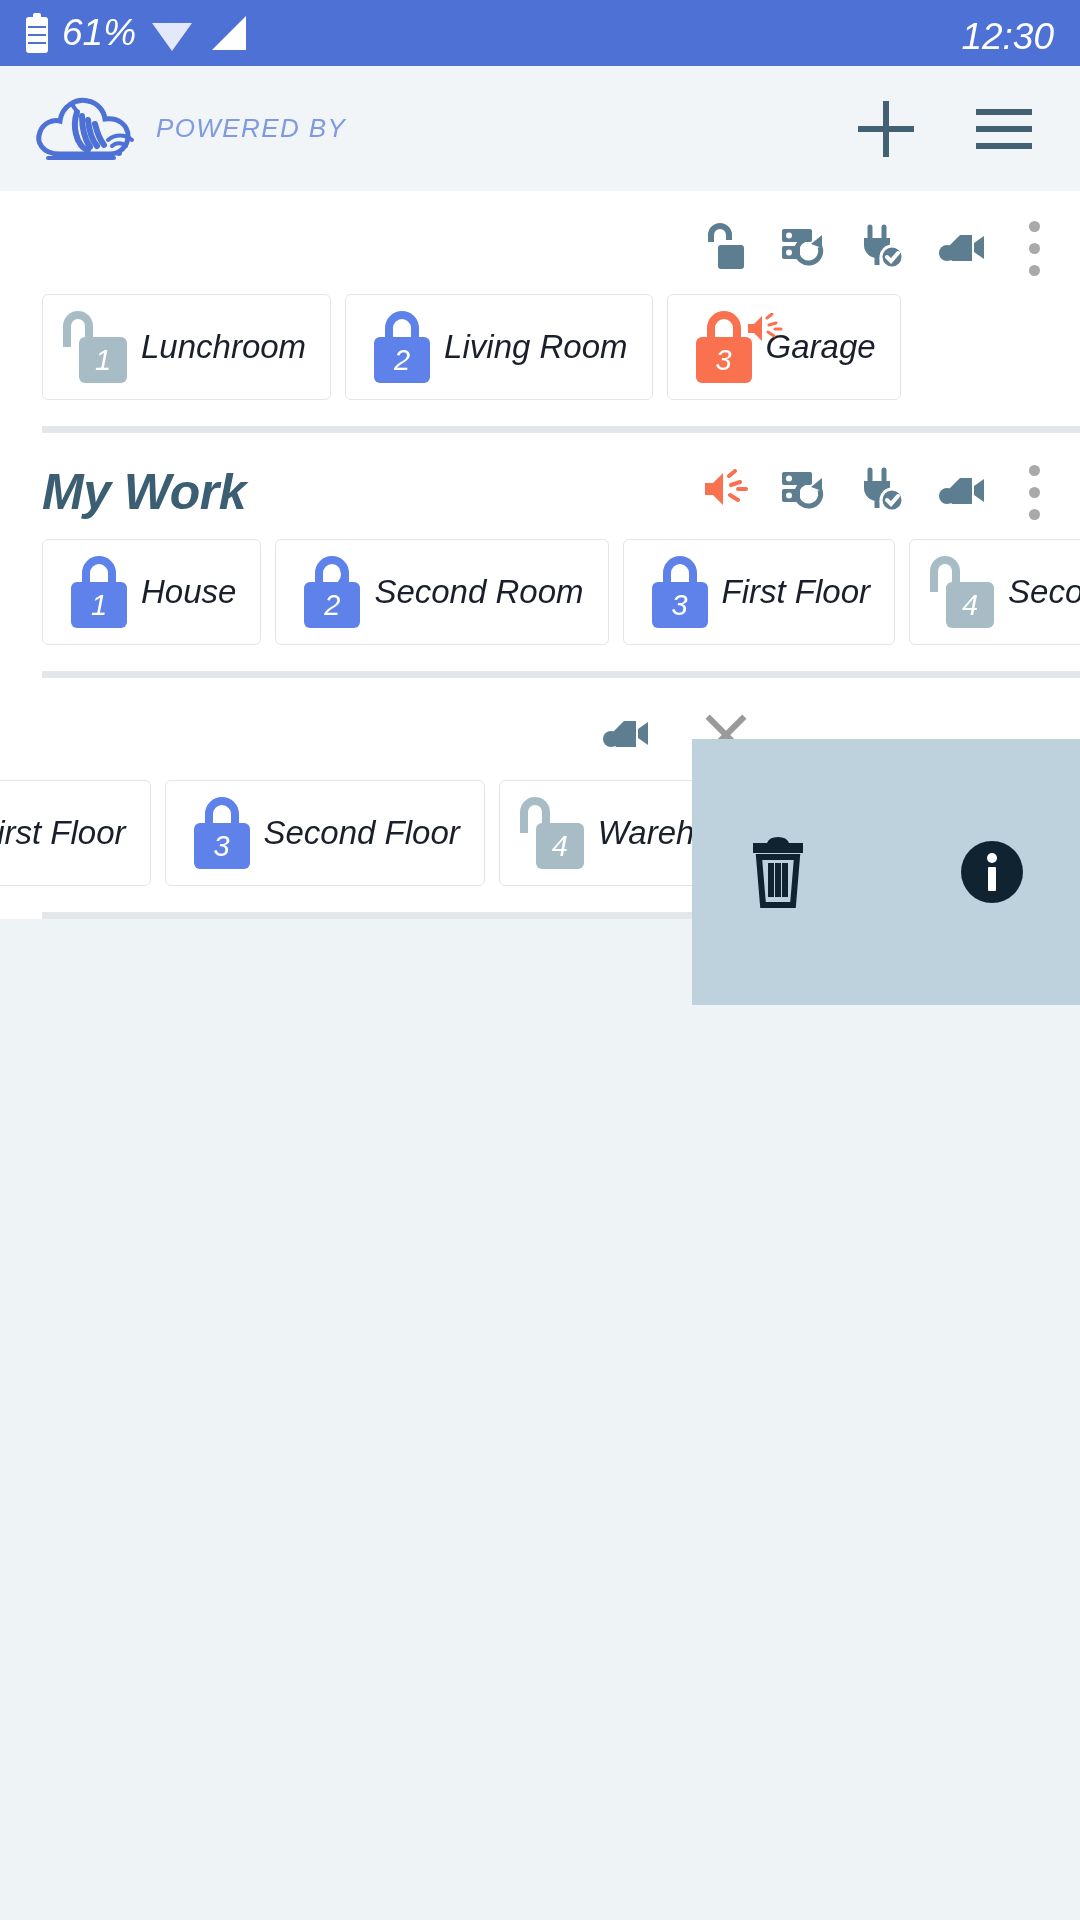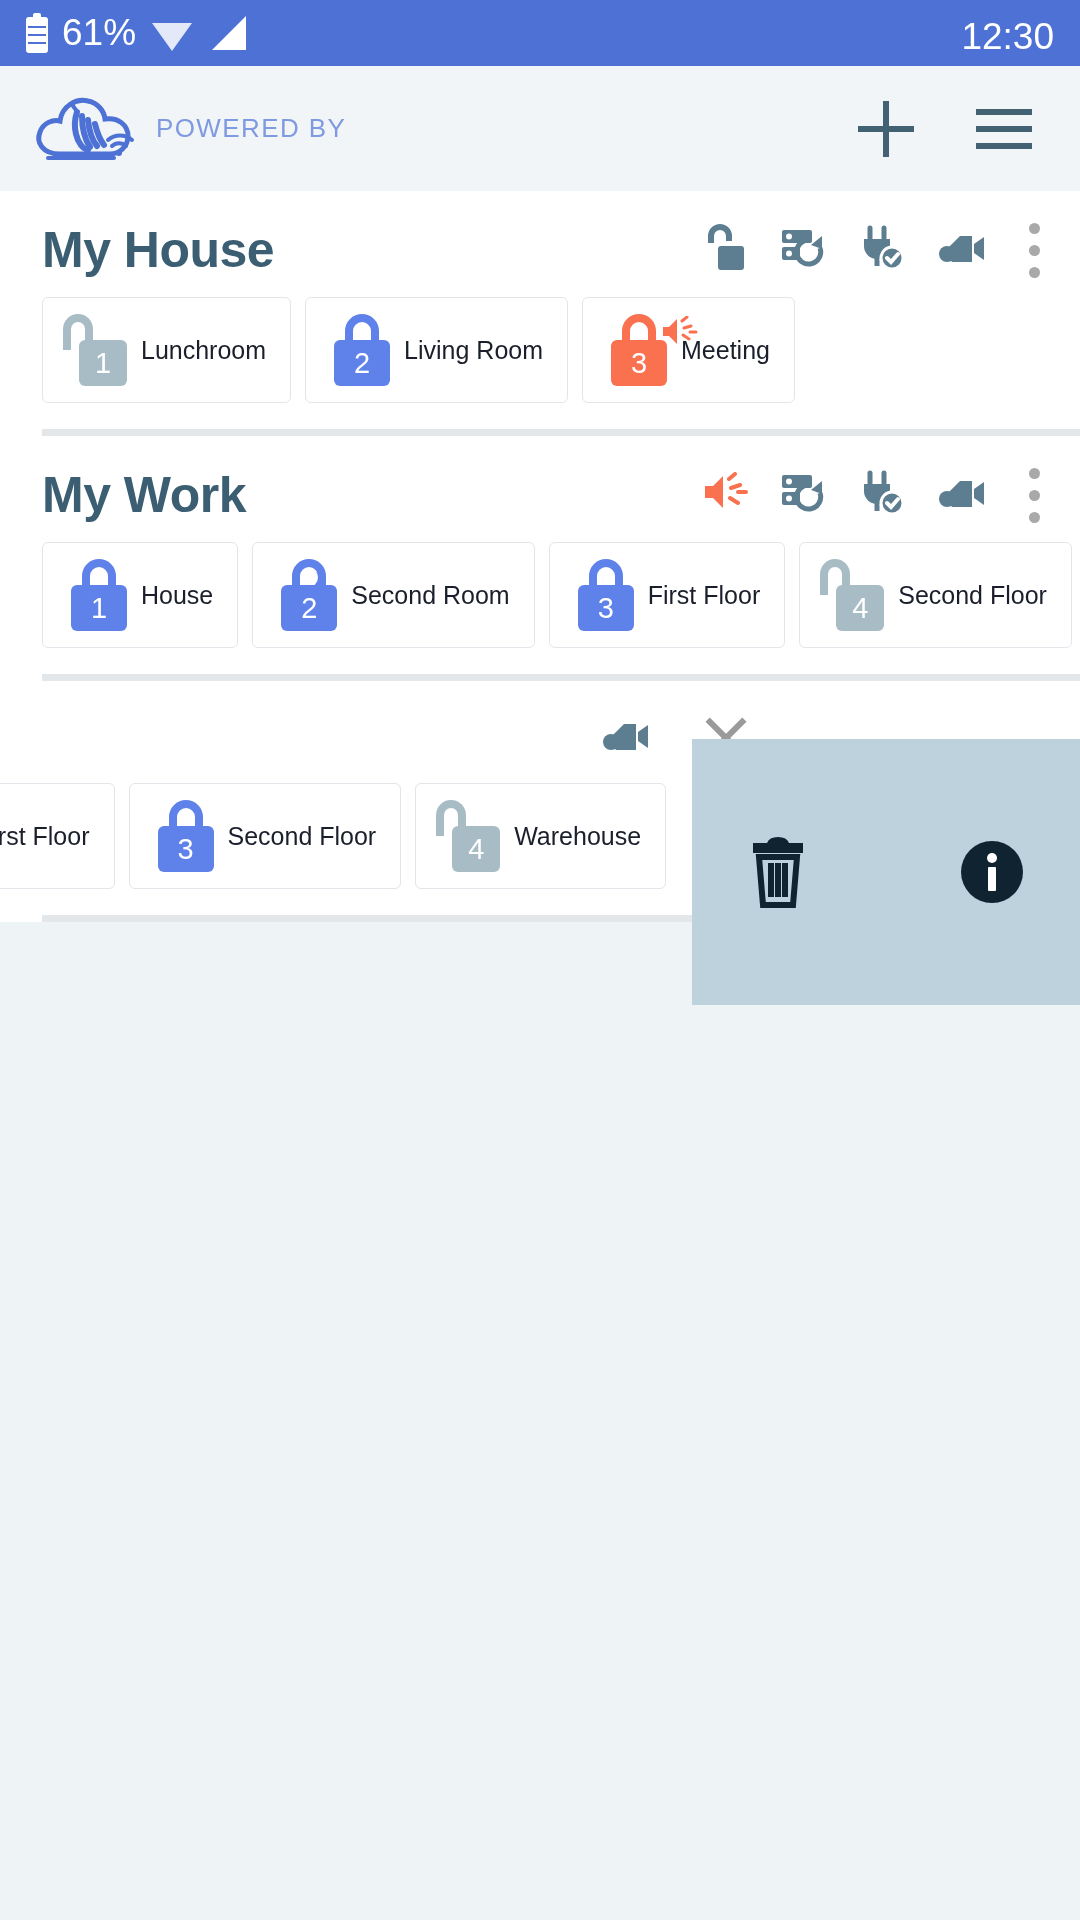--- a/index.html
+++ b/index.html
@@ -2,21 +2,21 @@
 <html><head>
 <meta charset="utf-8">
 <style>
   * { box-sizing: border-box; margin: 0; padding: 0; }
   html, body {
     width: 1080px; height: 1920px;
     background: #eef3f6;
     font-family: "Liberation Sans", sans-serif;
     overflow: hidden;
   }
-  .screen { position: relative; width: 1080px; height: 1800px; background: #7f1d1d; }
+  .screen { position: relative; width: 1080px; height: 1800px; background: #7f1d1d; font-style: italic; }
 
   
   .statusbar {
     height: 66px; background: #4d71d4; color: #ffffff;
     display: flex; align-items: center; padding: 0 26px;
   }
   .sb-left { display: flex; align-items: center; gap: 14px; }
   .sb-batt { width: 22px; height: 40px; position: relative; }
   .sb-batt .body {
     position: absolute; left: 0; top: 4px; width: 22px; height: 36px;
@@ -71,21 +71,21 @@
   .sec-kebab { width: 52px; margin-left: 22px; margin-right: 20px;
      display: flex; flex-direction: column; align-items: center; gap: 11px; cursor: pointer; }
   .sec-kebab b { display:block; width: 11px; height: 11px; border-radius: 50%; background: #a9a9a9; }
 
   .chiprow { display: flex; gap: 14px; padding: 4px 0 26px 42px; overflow: hidden; }
   .chip {
     border: 1px solid #e2e6ea; border-radius: 6px; background: #fff;
     height: 106px; display: flex; align-items: center; gap: 14px;
     padding: 0 24px 0 18px; flex: 0 0 auto; cursor: pointer;
   }
-  .chip .lbl { font-size: 25px; color: #1a1f2b; line-height: 1.12; }
+  .chip .lbl { font-size: 33px; color: #1a1f2b; line-height: 1.12; }
   .lockwrap { position: relative; width: 66px; height: 72px; flex: 0 0 auto; }
 
   .divider { height: 7px; background: #e4e7e9; margin-left: 42px; }
 
   
   .lock { position: absolute; left: 0; top: 0; width: 66px; height: 72px; }
   .lock .body {
     position: absolute; left: 10px; bottom: 0; width: 56px; height: 46px; border-radius: 6px;
     display: flex; align-items: center; justify-content: center;
     color: #ffffff; font-size: 29px;
@@ -185,21 +185,20 @@
           <i></i>
           <i></i>
         </span>
     </div>
   </div>
 
   <div class="content">
 
     <div class="section">
       <div class="sec-head">
-        <div class="sec-title">My House</div>
         <div class="sec-icons">
           <span>
             <svg width="44" height="48" viewBox="0 0 44 48">
               <path d="M7 19 L7 12 a9 9 0 0 1 18 0 L25 17" fill="none" stroke="#5d7d90" stroke-width="6"></path>
               <rect x="14" y="22" width="26" height="24" rx="3" fill="#5d7d90"></rect>
             </svg>
           </span>
           <span>
             <svg width="48" height="48" viewBox="0 0 48 48">
               <rect x="2" y="6" width="30" height="13" rx="2" fill="#5d7d90"></rect>
@@ -258,21 +257,21 @@
                 <span class="shackle"></span>
               <span class="body">3</span>
               </span>
             <span class="alarmbadge">
               <svg width="40" height="34" viewBox="0 0 40 34">
                 <path d="M4 11 L10 11 L18 3 L18 28 L10 20 L4 20 Z" fill="#f9714e"></path>
                 <path d="M23 5 L28 1 M25 12 L32 10 M24 19 L30 23 M31 16 L37 16" stroke="#f9714e" stroke-width="3" stroke-linecap="round"></path>
               </svg>
             </span>
           </span>
-          <span class="lbl">Meeting</span>
+          <span class="lbl">Garage</span>
         </div>
       </div>
       <div class="divider"></div>
     </div>
 
     <div class="section">
       <div class="sec-head">
         <div class="sec-title">My Work</div>
         <div class="sec-icons">
           <span>

